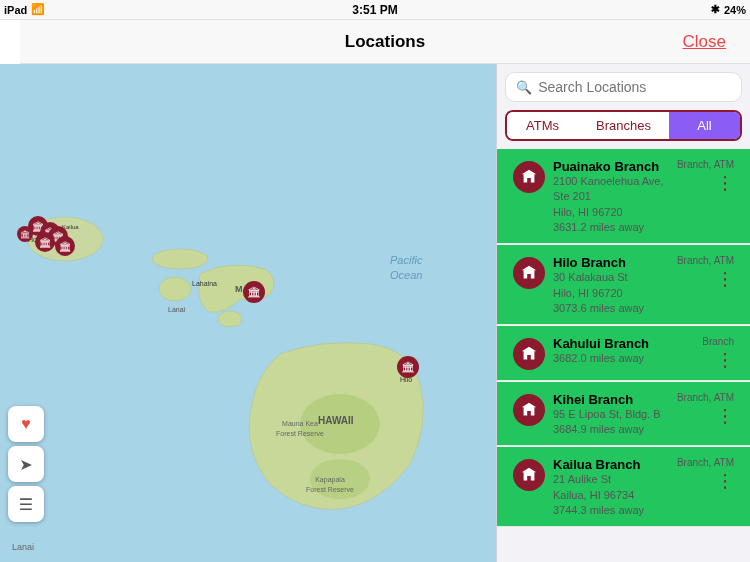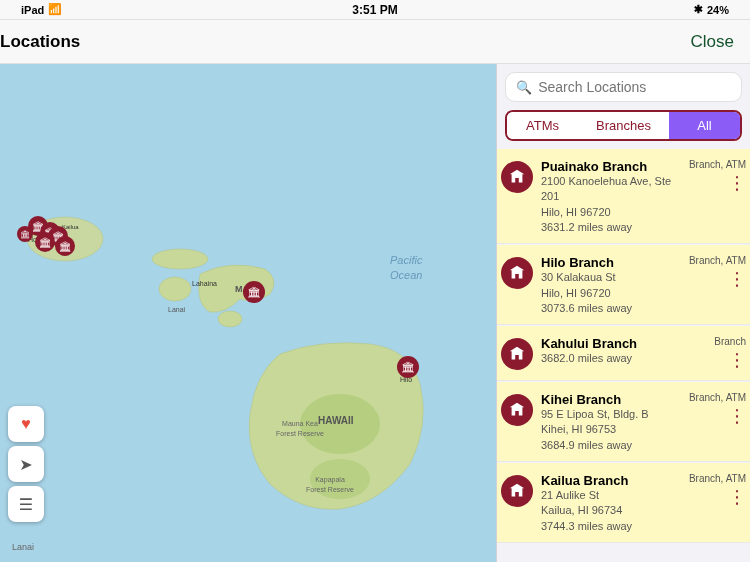--- a/index.html
+++ b/index.html
@@ -5,50 +5,52 @@
     * { box-sizing: border-box; margin: 0; padding: 0; }
     body { font-family: -apple-system, 'Helvetica Neue', Arial, sans-serif; width: 750px; height: 562px; overflow: hidden; background: #fff; }
 
     
     .status-bar {
       height: 20px;
       background: #f8f8f8;
       display: flex;
       align-items: center;
       justify-content: space-between;
-      padding: 0 21px;
+      padding: 0 4px;
       font-size: 11px;
       font-weight: 600;
       border-bottom: 1px solid #e0e0e0;
     }
     .status-left { display: flex; align-items: center; gap: 4px; }
     .status-center { position: absolute; left: 50%; transform: translateX(-50%); font-size: 12px; font-weight: 600; }
     .status-right { display: flex; align-items: center; gap: 4px; font-size: 11px; }
 
     
     .title-bar {
       height: 44px;
       background: #f8f8f8;
       display: flex;
       align-items: center;
-      justify-content: flex-start;
+      justify-content: center;
       border-bottom: 1px solid #e0e0e0;
       position: relative;
+      margin-left: 20px;
     }
     .title-bar-title {
       font-size: 17px;
       font-weight: 600;
       color: #000;
     }
     .title-bar-close {
       position: absolute;
-      right: 16px;
+      right: 24px;
       font-size: 17px;
-      color: #14532d;
+      color: #ef4444;
       cursor: pointer;
+      text-decoration: underline;
     }
 
     
     .main-layout {
       display: flex;
       height: calc(562px - 64px);
     }
 
     
     .map-area {
@@ -137,23 +139,23 @@
     }
 
     
     .location-list {
       flex: 1;
       overflow-y: auto;
       background: #f2f2f7;
     }
 
     .location-item {
-      background: #fef9c3;
+      background: #22c55e;
       margin: 0 0 1px 0;
-      padding: 10px 4px;
+      padding: 10px 16px;
       display: flex;
       align-items: flex-start;
       gap: 8px;
       border-bottom: 1px solid #e8e8e8;
     }
 
     .loc-icon {
       width: 32px;
       height: 32px;
       background: #8b1a2e;
@@ -379,21 +381,20 @@
 
       <div class="location-item">
         <div class="loc-icon">
           <svg viewBox="0 0 20 20" fill="white">
               <path d="M10 2L2 7h2v9h4v-5h4v5h4V7h2L10 2z"></path>
             </svg>
         </div>
         <div class="loc-info">
           <div class="loc-name">Kihei Branch</div>
           <div class="loc-address">95 E Lipoa St, Bldg. B</div>
-          <div class="loc-address">Kihei, HI 96753</div>
           <div class="loc-distance">3684.9 miles away</div>
         </div>
         <div class="loc-right">
           <div class="loc-type">Branch, ATM</div>
           <div class="loc-more">⋮</div>
         </div>
       </div>
 
       <div class="location-item">
         <div class="loc-icon">

